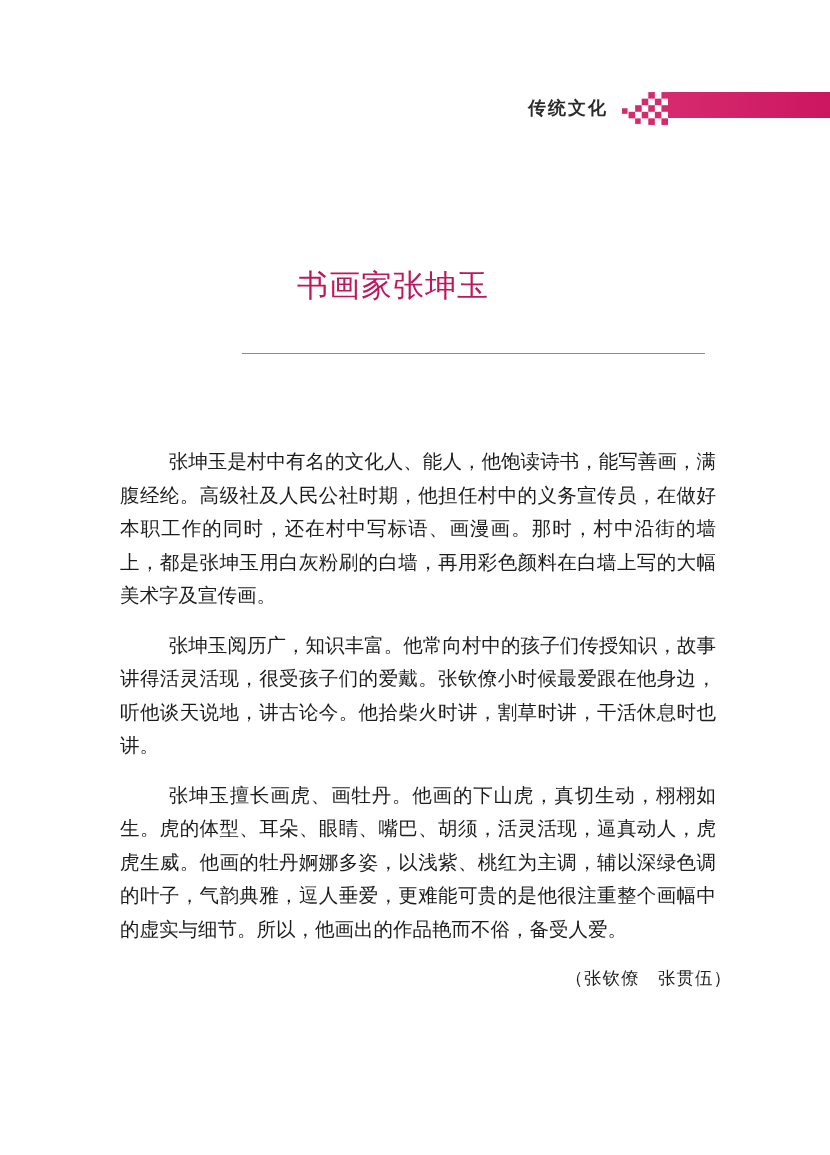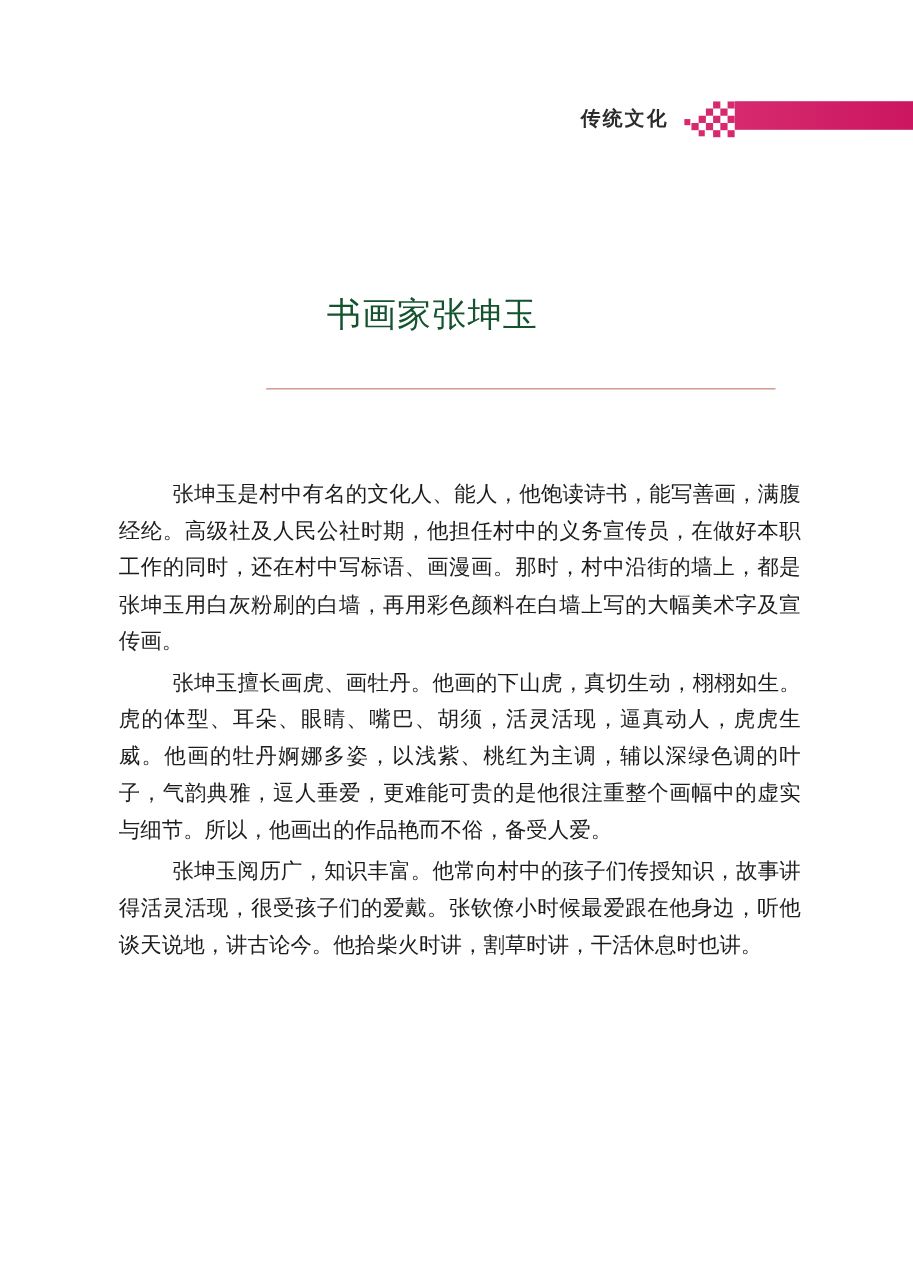--- a/index.html
+++ b/index.html
@@ -52,21 +52,21 @@
   
   .article-title {
     position: absolute;
     left: 0;
     top: 266px;
     width: 786px;
     text-align: center;
     font-size: 31px;
     line-height: 40px;
     font-weight: normal;
-    color: #14532d;
+    color: #be185d;
     letter-spacing: 1px;
     white-space: nowrap;
   }
   .title-separator {
     position: absolute;
     left: 242px;
     top: 353px;
     width: 463px;
     height: 1px;
     background: var(--color-separator);
@@ -78,21 +78,21 @@
     left: 104px;
     top: 429px;
     width: 628px;
     font-size: 19.5px;
     line-height: 33.5px;
     text-align: justify;
     text-justify: inter-ideograph;
     color: var(--color-body-text);
   }
   .article-body p.para {
-    margin: 4px;
+    margin: 16px;
     text-indent: 2.5em;
   }
   .article-body p.byline {
     margin: 0;
     text-indent: 0;
     text-align: right;
     font-size: 17.5px;
     letter-spacing: 1px;
   }
 </style>
@@ -123,17 +123,18 @@
   </svg>
 
   <div class="header-bar"></div>
 
   <h1 class="article-title">书画家张坤玉</h1>
 
   <div class="title-separator"></div>
 
   <div class="article-body">
     <p class="para">张坤玉是村中有名的文化人、能人，他饱读诗书，能写善画，满腹经纶。高级社及人民公社时期，他担任村中的义务宣传员，在做好本职工作的同时，还在村中写标语、画漫画。那时，村中沿街的墙上，都是张坤玉用白灰粉刷的白墙，再用彩色颜料在白墙上写的大幅美术字及宣传画。</p>
+    <p class="para">张坤玉阅历广，知识丰富。他常向村中的孩子们传授知识，故事讲得活灵活现，很受孩子们的爱戴。张钦僚小时候最爱跟在他身边，听他谈天说地，讲古论今。他拾柴火时讲，割草时讲，干活休息时也讲。</p>
     <p class="para">张坤玉擅长画虎、画牡丹。他画的下山虎，真切生动，栩栩如生。虎的体型、耳朵、眼睛、嘴巴、胡须，活灵活现，逼真动人，虎虎生威。他画的牡丹婀娜多姿，以浅紫、桃红为主调，辅以深绿色调的叶子，气韵典雅，逗人垂爱，更难能可贵的是他很注重整个画幅中的虚实与细节。所以，他画出的作品艳而不俗，备受人爱。</p>
-    <p class="para">张坤玉阅历广，知识丰富。他常向村中的孩子们传授知识，故事讲得活灵活现，很受孩子们的爱戴。张钦僚小时候最爱跟在他身边，听他谈天说地，讲古论今。他拾柴火时讲，割草时讲，干活休息时也讲。</p>
+    <p class="byline">（张钦僚　张贯伍）</p>
   </div>
 
 </div>
 
 </body></html>

